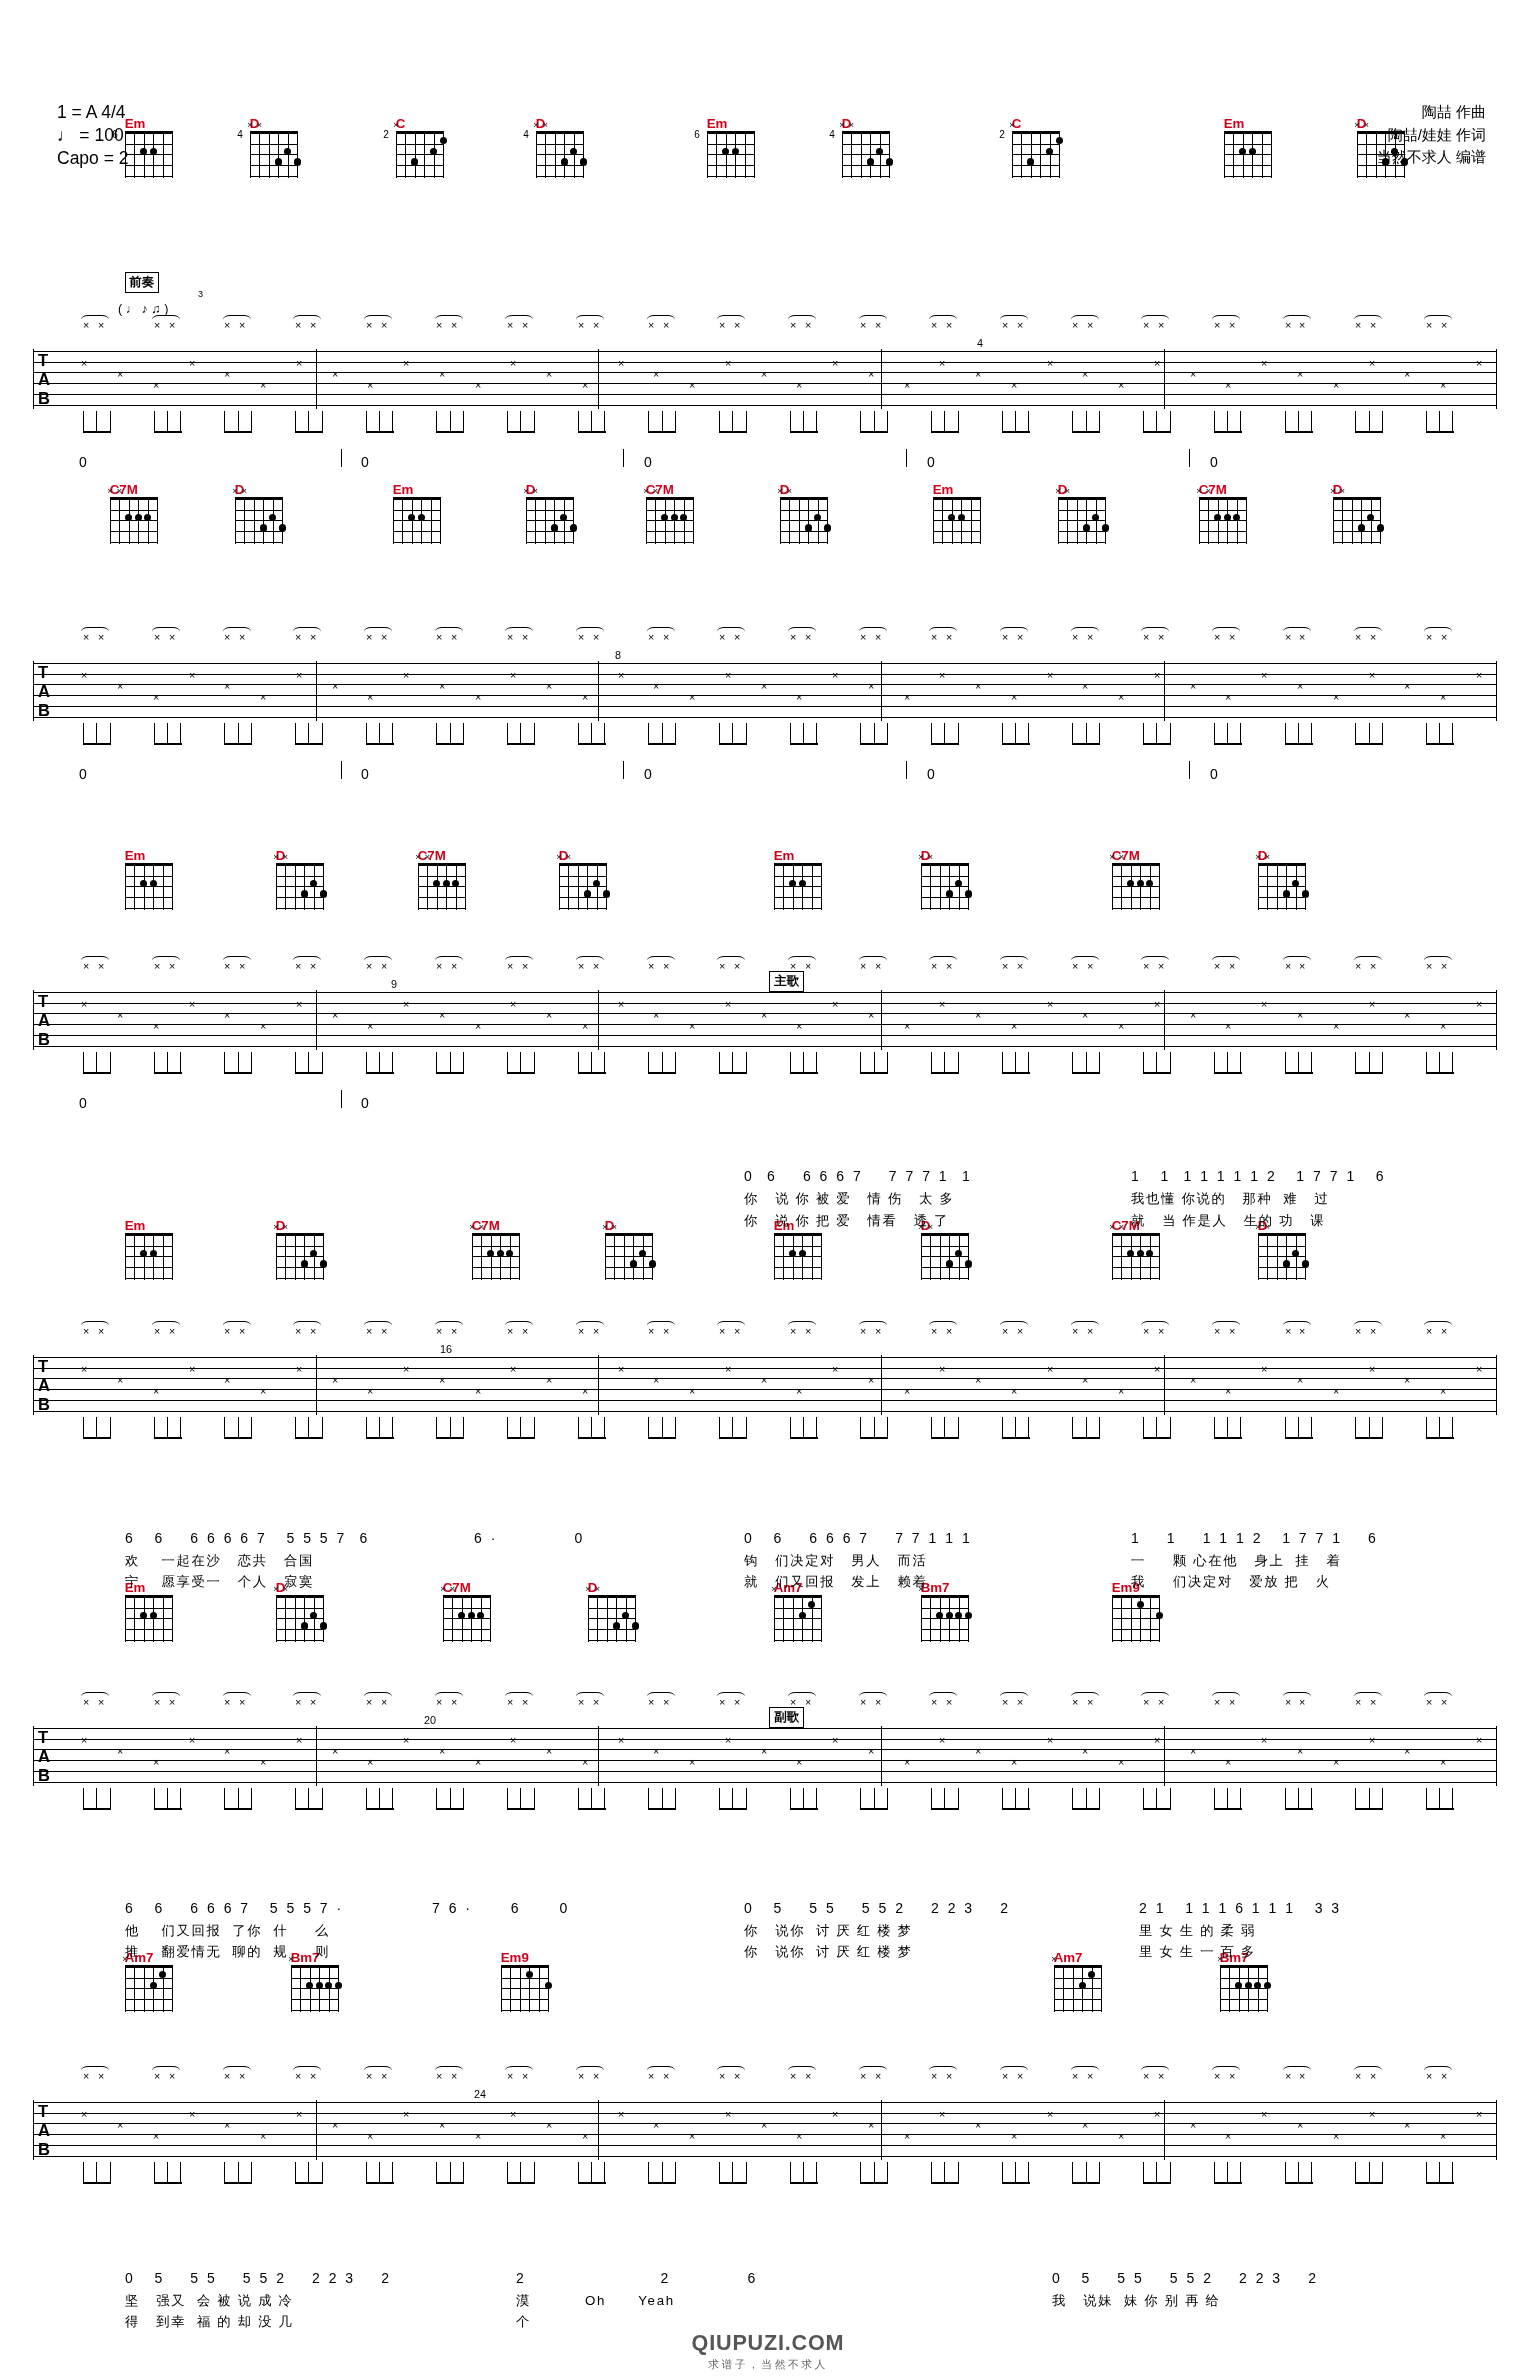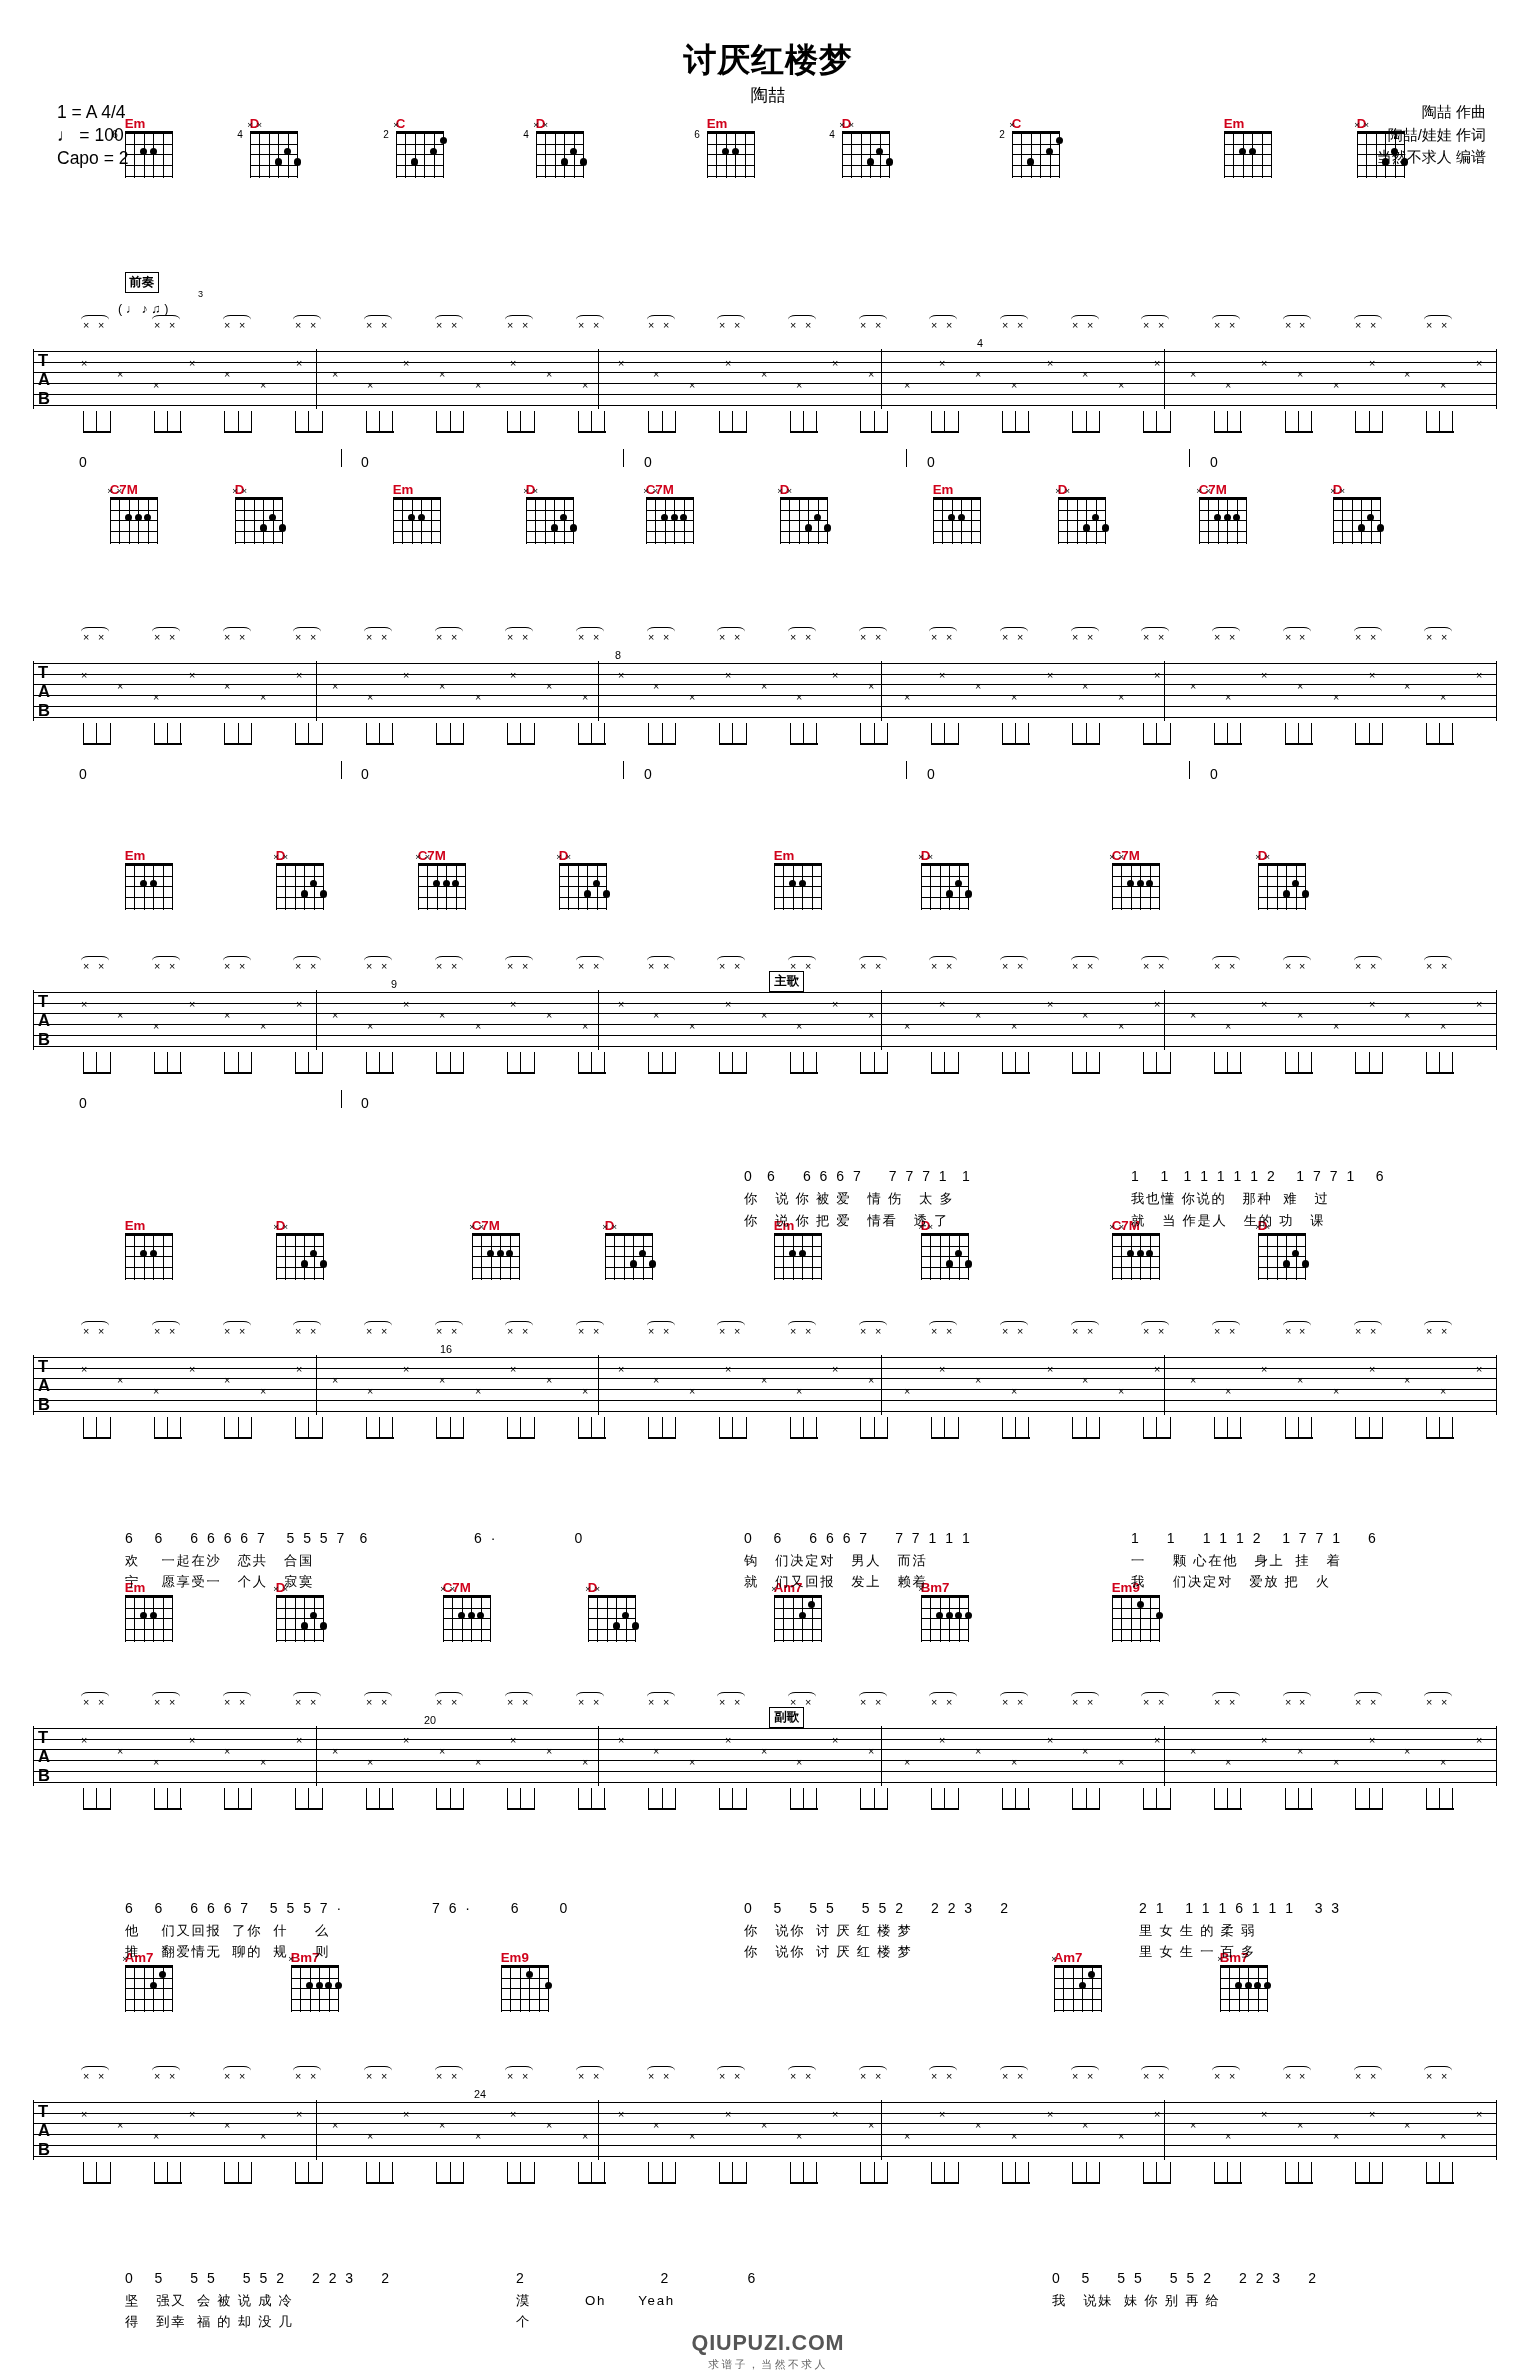--- a/index.html
+++ b/index.html
@@ -49,22 +49,20 @@
 
   
   .wm{position:absolute;left:50%;transform:translateX(-50%);bottom:5px;text-align:center;font-size:21.6px;font-weight:bold;color:#444;letter-spacing:0.8px;opacity:.9;}
   .wm .sub{font-size:10.8px;font-weight:normal;color:#555;letter-spacing:2.5px;margin-top:1.7px;}
 </style>
 </head>
 <body>
 
 <div id="sheet">
 
-  <div class="title">讨厌红楼梦</div>
-  <div class="subtitle">陶喆</div>
 
   <div class="meta-left">
     <div>1 = A 4/4</div>
     <div>♩ = 100</div>
     <div>Capo = 2</div>
   </div>
 
   <div class="meta-right">
     <div>陶喆 作曲</div>
     <div>陶喆/娃娃 作词</div>

